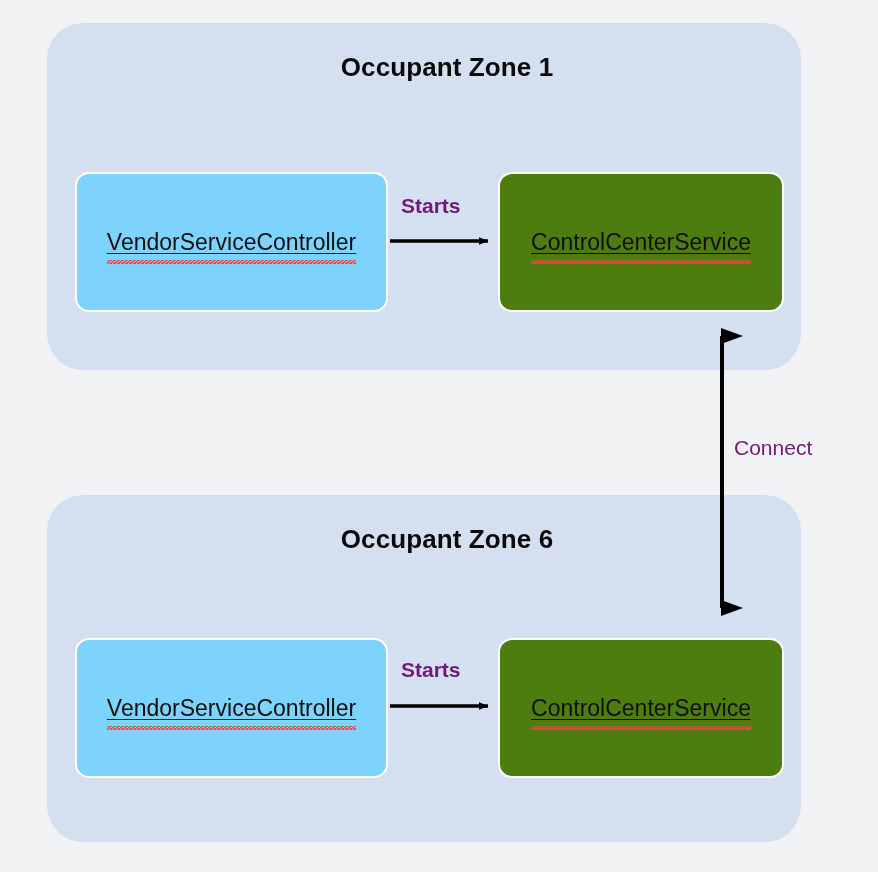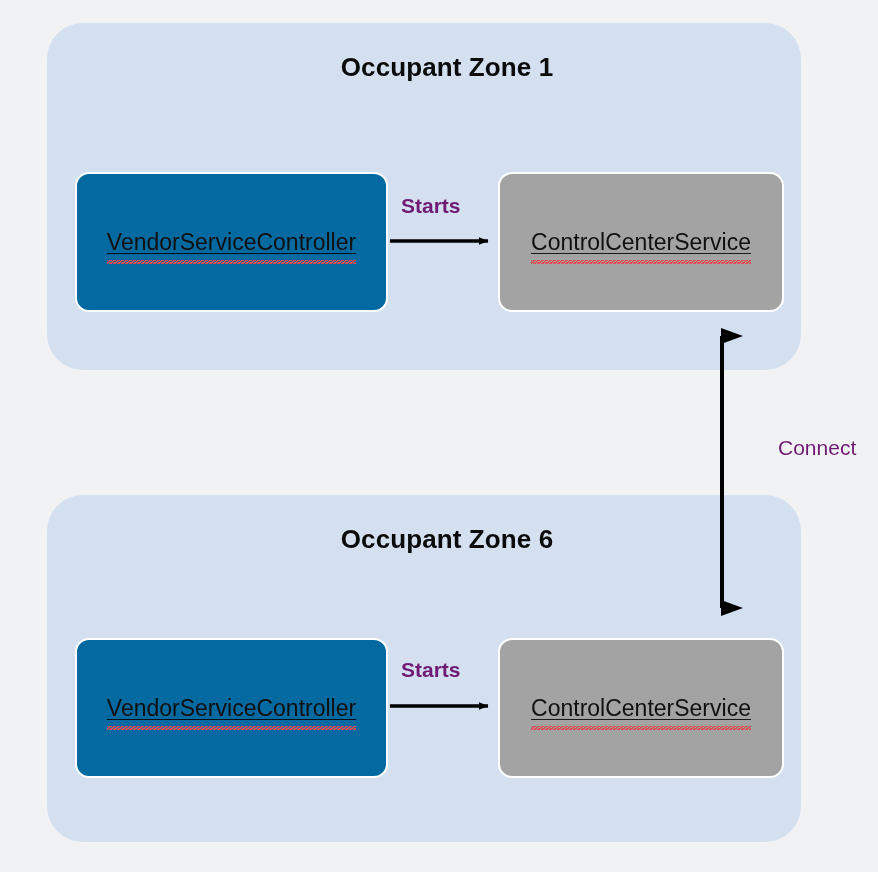--- a/index.html
+++ b/index.html
@@ -74,39 +74,39 @@
       repeating-linear-gradient(135deg,
         #e5484d 0px, #e5484d 1px,
         transparent 1px, transparent 2px,
         #e5484d 2px, #e5484d 3px,
         transparent 3px, transparent 4px);
     background-size: 4px 4px;
     background-repeat: repeat-x;
     opacity: 0.95;
   }
 
-  .node-vendor { background: #0369a1; text-align: right; }
-  .node-control { background: #a3a3a3; }
+  .node-vendor { background: #7dd3fc; text-align: right; }
+  .node-control { background: #4d7c0f; }
 
   #node-vendor-1  { left: 75px;  top: 172px; width: 313px; height: 140px; }
   #node-control-1 { left: 498px; top: 172px; width: 286px; height: 140px; }
   #node-vendor-2  { left: 75px;  top: 638px; width: 313px; height: 140px; }
   #node-control-2 { left: 498px; top: 638px; width: 286px; height: 140px; }
 
   
   .edge-label {
     position: absolute;
     font-size: 21px;
     color: #701a75;
     white-space: nowrap;
   }
   .edge-label.bold { font-weight: bold; }
   #label-starts-1 { left: 401px; top: 194px; }
   #label-starts-2 { left: 401px; top: 658px; }
-  #label-connect  { left: 734px; top: 436px; margin-left: 44px; }
+  #label-connect  { left: 734px; top: 436px; }
 
   
   #arrows {
     position: absolute;
     left: 0;
     top: 0;
     width: 878px;
     height: 872px;
     pointer-events: none;
   }

